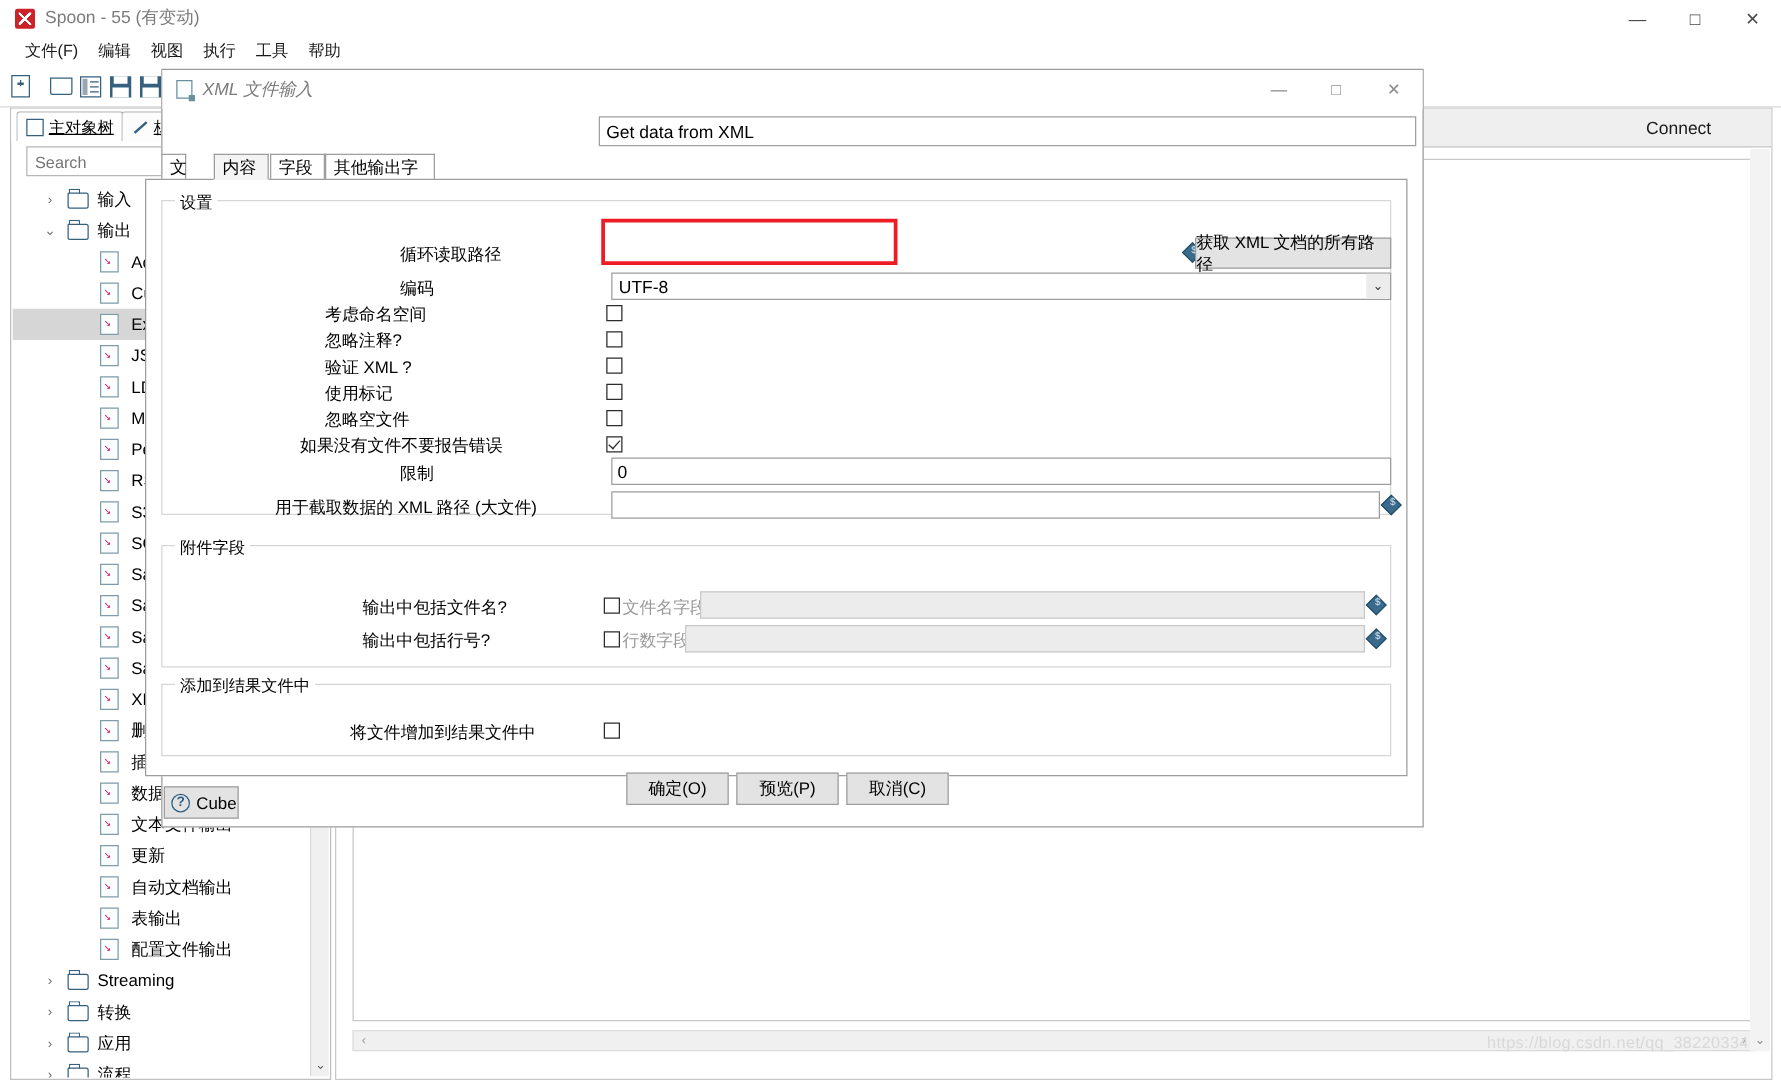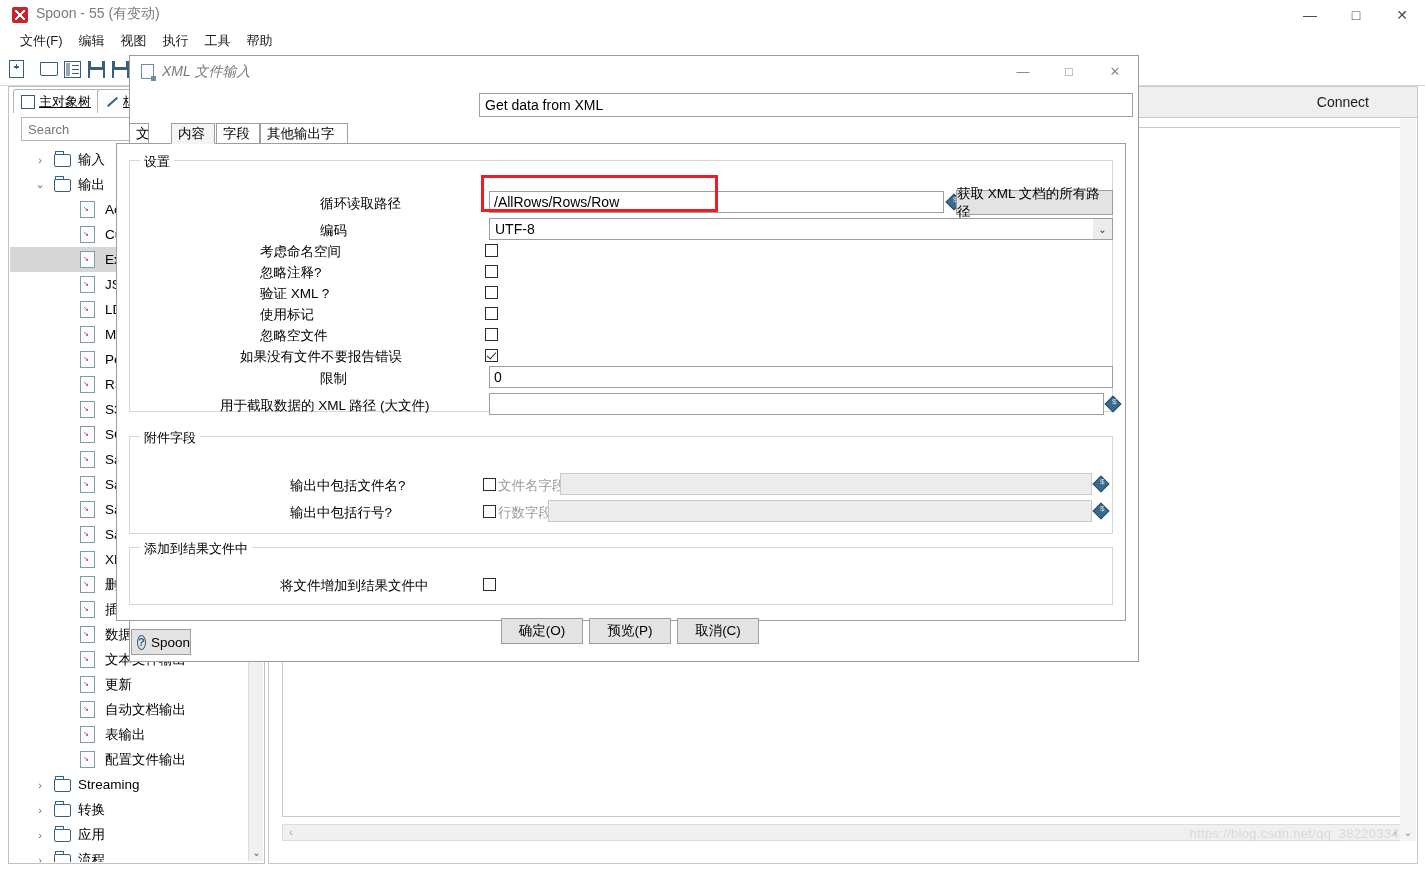--- a/index.html
+++ b/index.html
@@ -412,21 +412,20 @@
     <div class="tab" style="left:88px;width:44px">字段</div>
     <div class="tab" style="left:132px;width:88px">其他输出字段</div>
   </div>
 
   <div class="tabpanel">
 
     <div class="group" style="left:12px; top:16px; width:984px; height:252px;">
       <div class="glabel">设置</div>
 
       <div class="flabel" style="left:190px; top:34px; width:160px;">循环读取路径</div>
-      <input class="finput" style="left: 359px; top: 30px; width: 455px;" value="/AllRows/Rows/Row">
       <div class="diamond" style="left:818px; top:35px;"></div>
       <div class="btn getpaths" style="left:826px; top:29px; width:157px; height:25px;">获取 XML 文档的所有路径</div>
 
       <div class="flabel" style="left:190px; top:61px; width:160px;">编码</div>
       <div class="combo" style="left:359px; top:57px; width:624px;">
         <span class="val">UTF-8</span>
         <span class="arrow">⌄</span>
       </div>
 
       <div class="flabel" style="left:130px; top:82px; width:220px;">考虑命名空间</div>
@@ -473,21 +472,21 @@
 
     <div class="group" style="left:12px; top:403px; width:984px; height:58px;">
       <div class="glabel">添加到结果文件中</div>
       <div class="flabel" style="left:150px; top:29px; width:200px;">将文件增加到结果文件中</div>
       <div class="cbox" style="left:353px; top:30px;"></div>
     </div>
   </div>
 
   <div class="helpbtn">
     <span class="qmark">?</span>
-    <span>Spoon</span>
+    <span>Cube</span>
   </div>
   <div class="btn" style="left:501px; top:618px; width:82px;">确定(O)</div>
   <div class="btn" style="left:589px; top:618px; width:82px;">预览(P)</div>
   <div class="btn" style="left:677px; top:618px; width:82px;">取消(C)</div>
 
   <div class="redbox" style="left:481px; top:175px; width:237px; height:37px;"></div>
 
 </div>
 
 </body></html>

